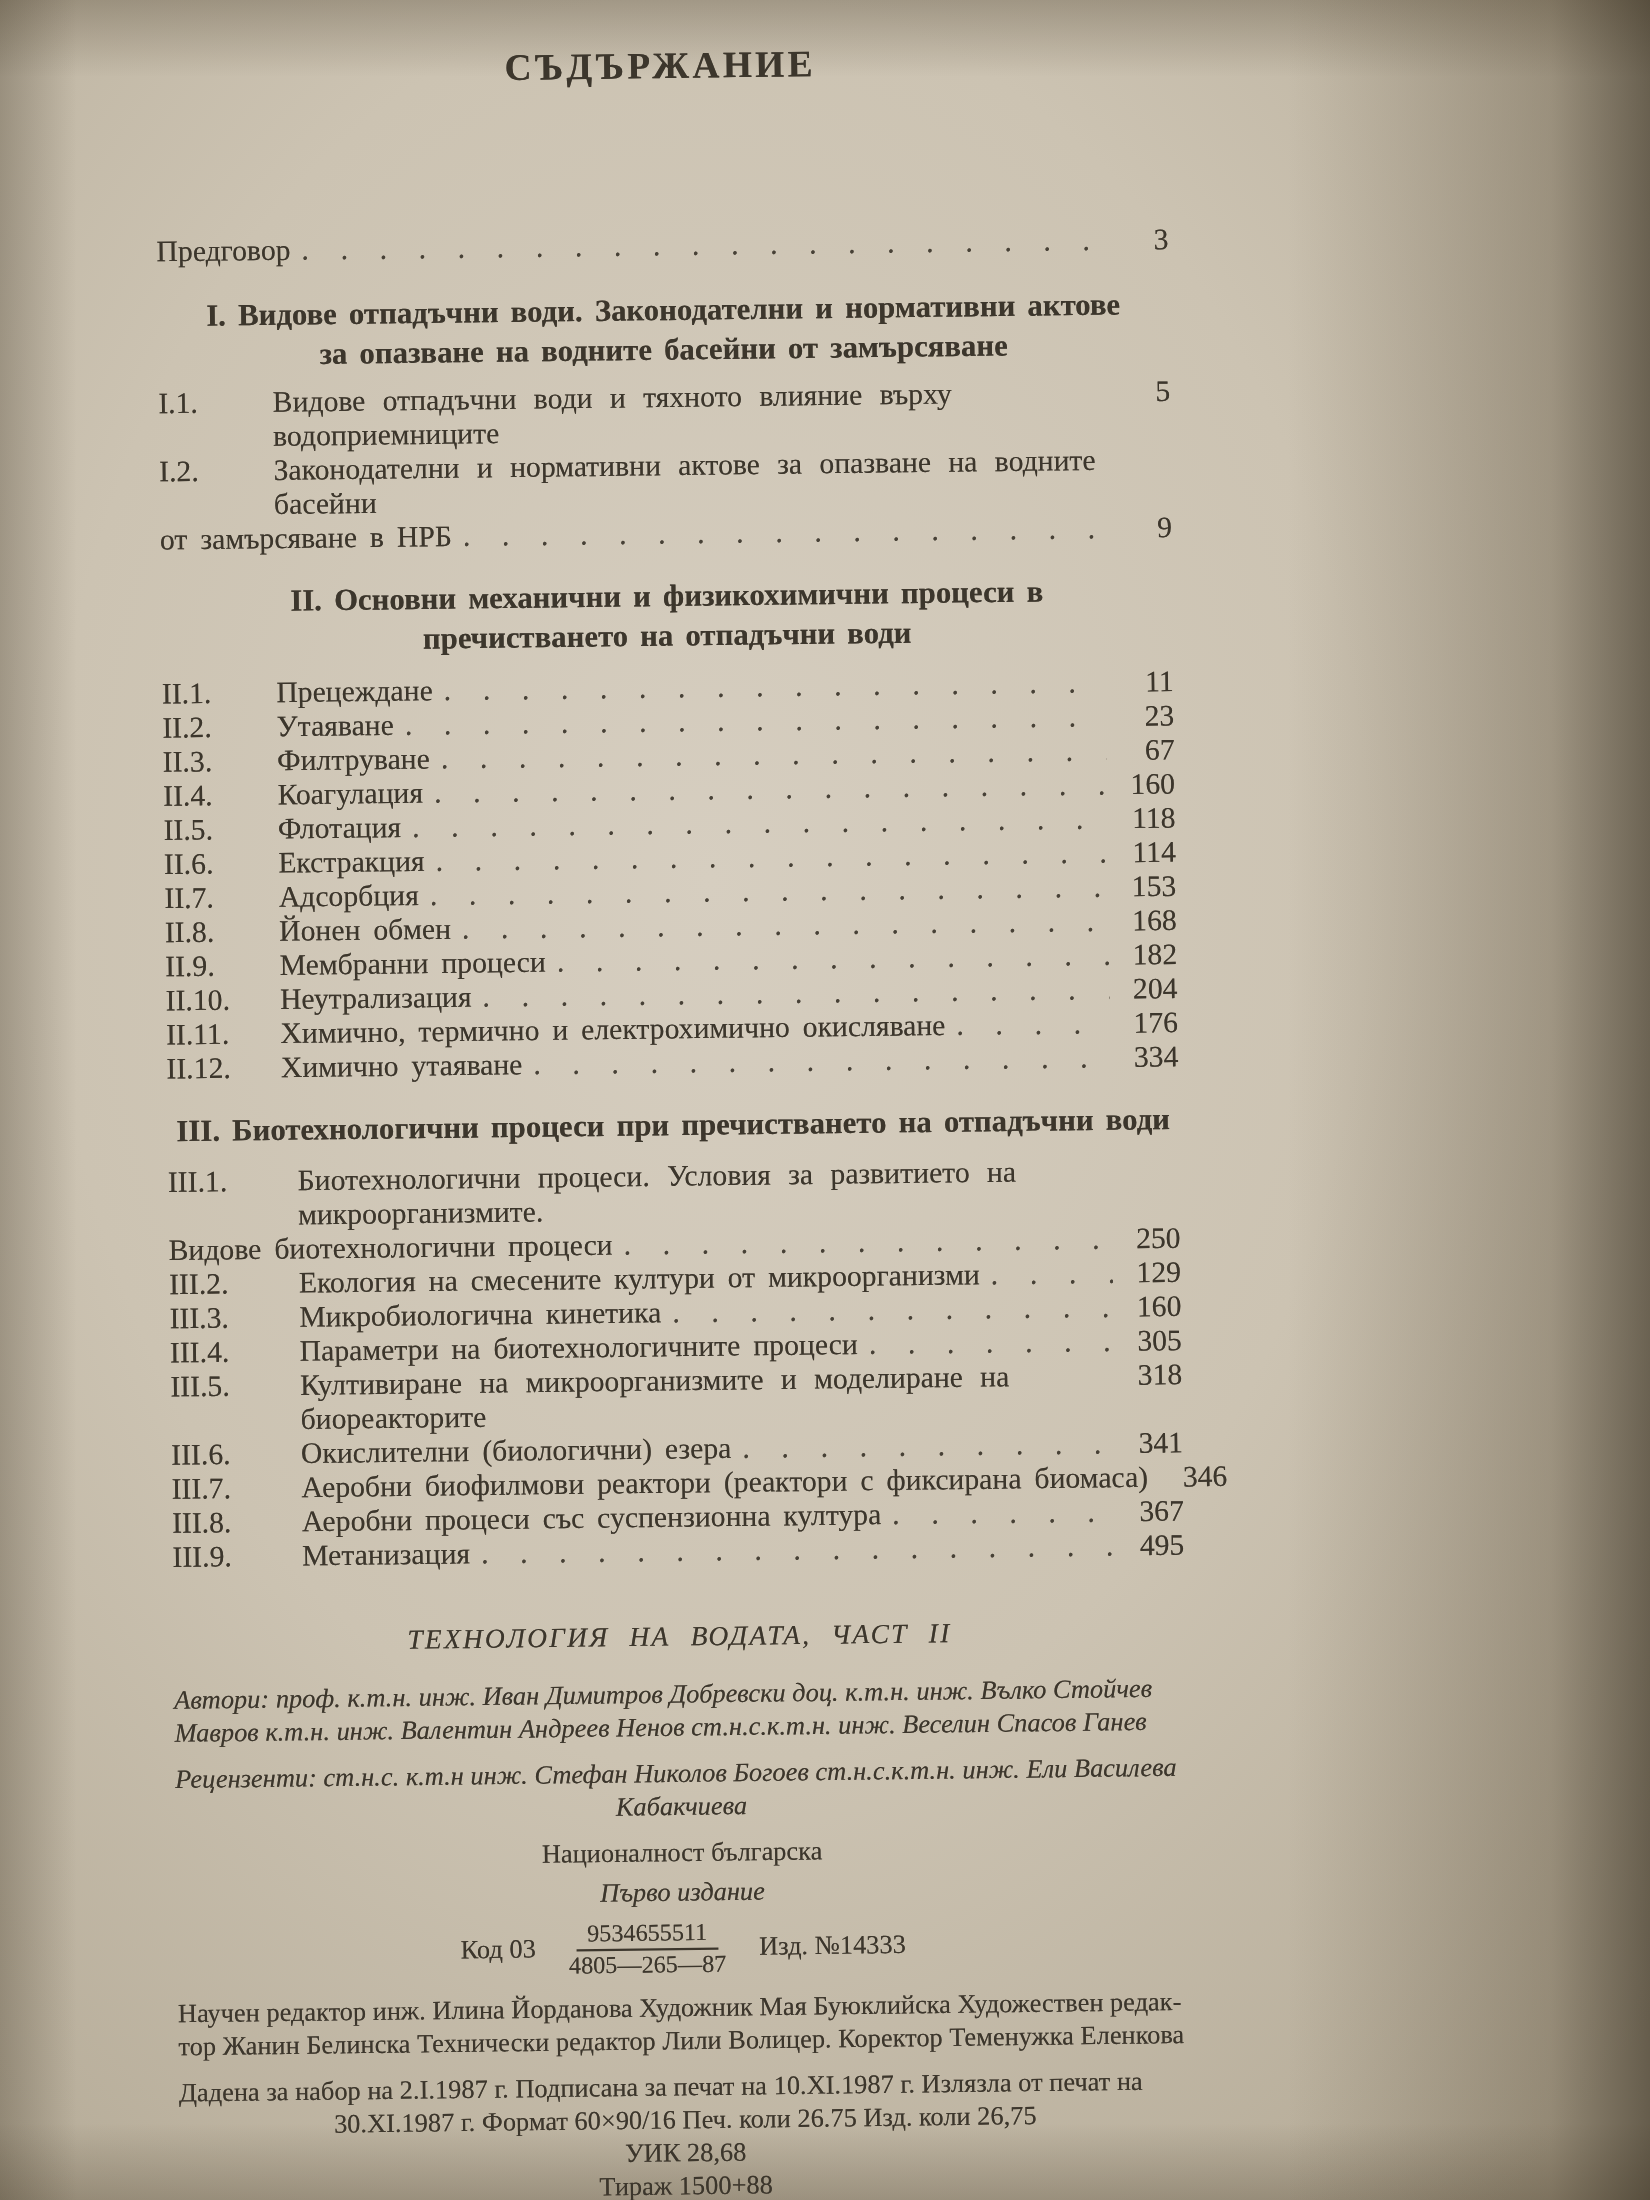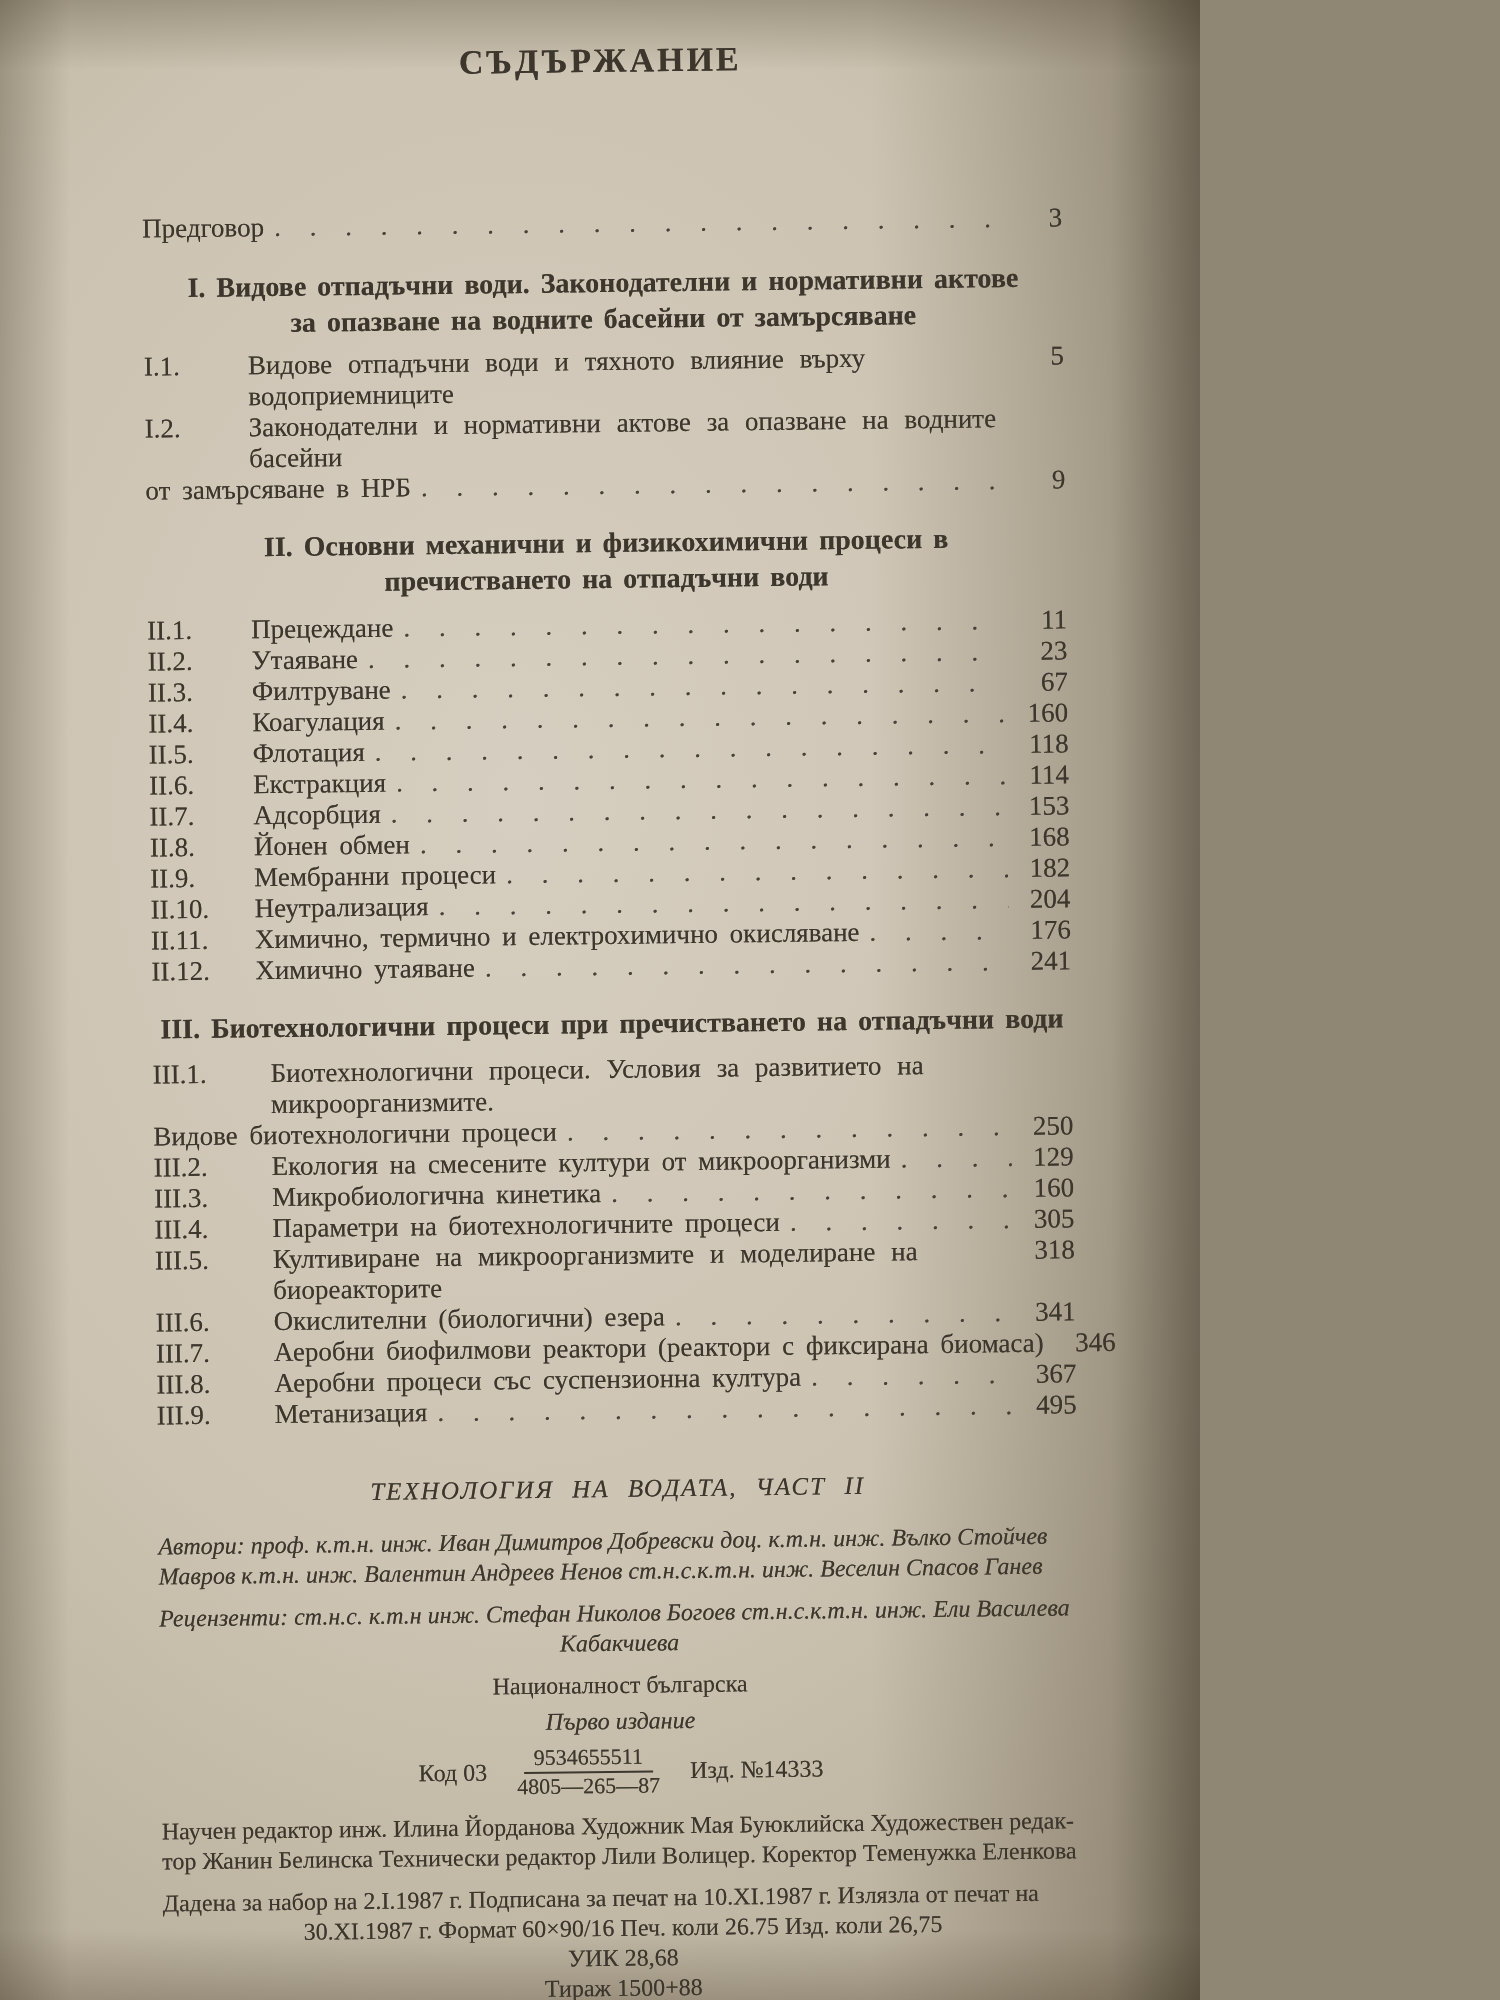--- a/index.html
+++ b/index.html
@@ -2,21 +2,21 @@
 <html><head>
 <meta charset="utf-8">
 <style>
   html, body { margin: 0; padding: 0; }
   body {
     width: 1500px; height: 2000px;
     background: #8f8674;
     font-family: "Liberation Serif", "DejaVu Serif", serif;
   }
   .page {
-    position: relative; width: 1200px; height: 2000px; overflow: hidden;
+    position: relative; width: 1500px; height: 2000px; overflow: hidden;
     background:
       linear-gradient(to right, rgba(50,40,24,.28) 0, rgba(0,0,0,0) 70px),
       linear-gradient(to left, rgba(38,30,16,.55) 0, rgba(74,62,42,.30) 90px, rgba(0,0,0,0) 330px),
       linear-gradient(to bottom, rgba(64,52,32,.30) 0, rgba(0,0,0,0) 70px),
       linear-gradient(to top, rgba(64,52,32,.28) 0, rgba(0,0,0,0) 70px),
       radial-gradient(1150px 1550px at 43% 40%, #d6cec0 0%, #ccc3b2 52%, #b3a995 100%);
   }
   .content {
     position: absolute; left: 140px; top: 42px; width: 920px;
     transform: rotate(-0.7deg); transform-origin: 50% 0;
@@ -156,21 +156,21 @@
       <div class="row">
         <span class="num">II.11.</span>
         <span class="label">Химично, термично и електрохимично окисляване</span>
         <span class="dots">. . . . . . . . . . . . . . . . . . . . . . . . . . . . . . . . . . . . . . . . . . . . . . . . . . . . . . . . . . . . . . . . . . . . . . </span>
         <span class="pg">176</span>
       </div>
       <div class="row">
         <span class="num">II.12.</span>
         <span class="label">Химично утаяване</span>
         <span class="dots">. . . . . . . . . . . . . . . . . . . . . . . . . . . . . . . . . . . . . . . . . . . . . . . . . . . . . . . . . . . . . . . . . . . . . . </span>
-        <span class="pg">241</span>
+        <span class="pg">334</span>
       </div>
 
       <div class="sec">
         <div>III. Биотехнологични процеси при пречистването на отпадъчни води</div>
       </div>
 
       <div class="row fill">
         <span class="num wide">III.1.</span>
         <span class="label">Биотехнологични процеси. Условия за развитието на микроорганизмите.</span>
       </div>

